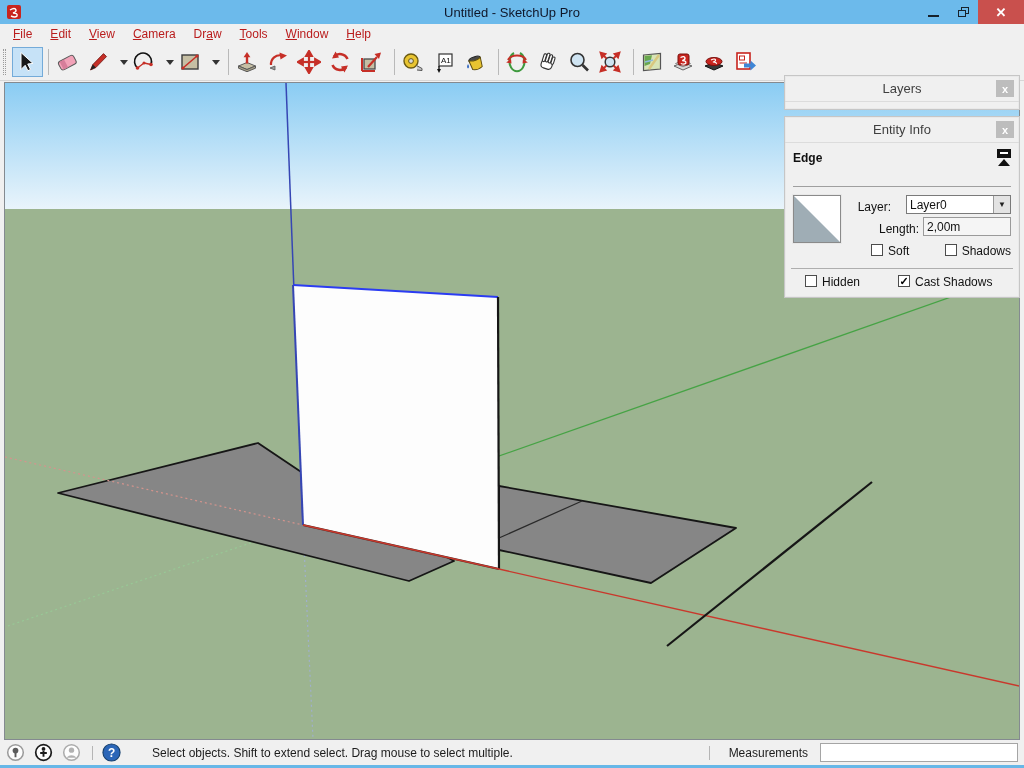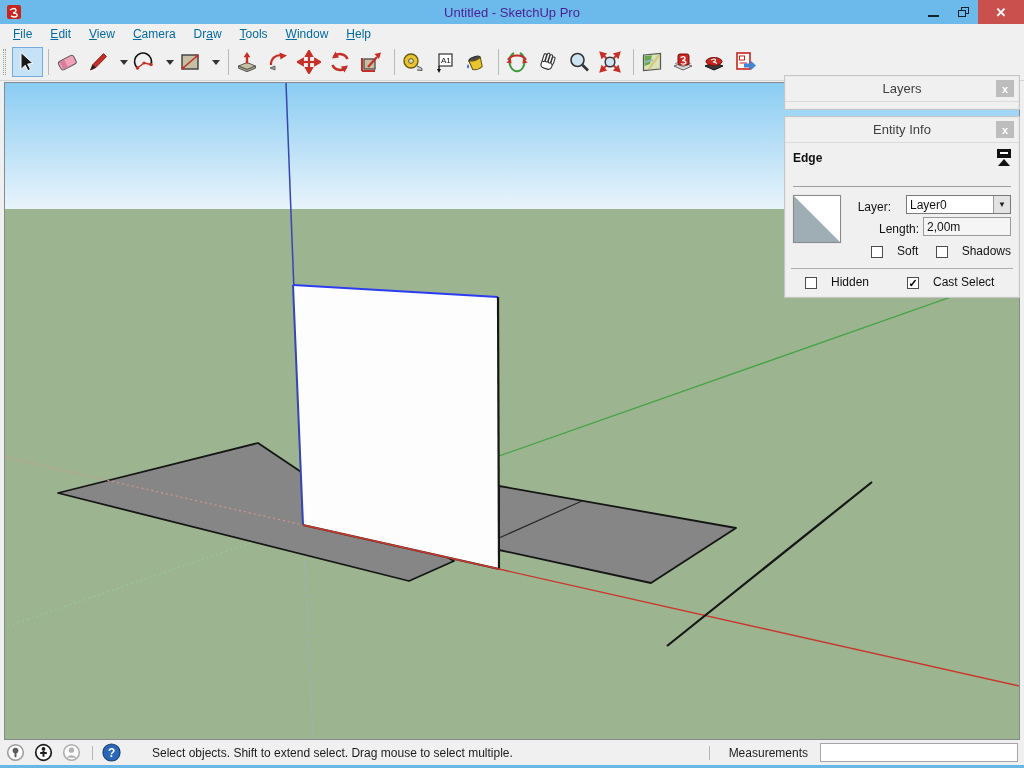--- a/index.html
+++ b/index.html
@@ -7,33 +7,33 @@
   body {
     font-family:"Liberation Sans", sans-serif;
     background:#f0f0f0; position:relative; overflow:hidden;
     -webkit-font-smoothing:antialiased;
   }
   
   .titlebar { position:absolute; left:0; top:0; width:1024px; height:24px;
     background:#6cbaeb; display:flex; align-items:center; }
   .app-icon { width:16px; height:16px; margin:0 0 0 6px; }
   .title-text { position:absolute; left:0; right:0; text-align:center;
-    font-size:13px; color:#4c1d95; pointer-events:none; }
+    font-size:13px; color:#0f172a; pointer-events:none; }
   .win-controls { position:absolute; right:0; top:0; height:24px; display:flex; }
   .win-btn { width:30px; height:24px; display:flex; align-items:center; justify-content:center; }
   .win-btn.close { width:46px; background:#c9504d; }
   .glyph-min { width:11px; height:2px; background:#17222b; margin-top:8px; }
   .glyph-restore { position:relative; width:11px; height:10px; }
   .glyph-restore .r1 { position:absolute; right:0; top:0; width:8px; height:7px; border:1px solid #17222b; }
   .glyph-restore .r2 { position:absolute; left:0; bottom:0; width:8px; height:7px; border:1px solid #17222b; background:#6cbaeb; }
   .glyph-close { color:#fff; font-size:13px; font-weight:bold; line-height:1; }
   
   .menubar { position:absolute; left:0; top:24px; width:1024px; height:20px;
     background:#f0f0f0; display:flex; align-items:center; padding-left:4px;
-    font-size:12px; color:#0369a1; }
+    font-size:12px; color:#b91c1c; }
   .menu-item { padding:2px 9px; cursor:default; }
   .menu-item u { text-decoration:underline; }
   
   .toolbar { position:absolute; left:0; top:44px; width:1024px; height:37px;
     background:#f0f0f0; display:flex; align-items:center; border-bottom:1px solid #d6d6d6; }
   .grip { width:3px; height:26px; border-left:1px dotted #9a9a9a; border-right:1px dotted #9a9a9a; margin:0 6px 0 3px; }
   .tbtn { width:31px; height:30px; display:flex; align-items:center; justify-content:flex-start; border:1px solid transparent; }
   .tbtn.active { background:#c6e2f7; border:1px solid #74abd9; }
   .tbtn svg { width:24px; height:24px; }
   .ddbtn { width:15px; height:30px; display:flex; align-items:center; justify-content:center; }
@@ -65,21 +65,21 @@
   .ei-fields { flex:1; display:flex; flex-direction:column; gap:3px; }
   .frow { display:flex; align-items:flex-end; justify-content:flex-end; gap:4px; height:19px; }
   .flabel { font-size:12px; }
   .dropdown { width:105px; height:19px; border:1px solid #7a7a7a; background:#fff; display:flex; align-items:center;margin-left:11px; }
   .dropdown .val { flex:1; padding-left:3px; font-size:12px; }
   .dropdown .btn { width:17px; height:100%; background:#e3e3e3; border-left:1px solid #9a9a9a;
     display:flex; align-items:center; justify-content:center; font-size:8px; color:#222; }
   .tfield { width:88px; height:19px; border:1px solid #9a9a9a; background:#f5f5f5; font-size:12px;
     padding:0 3px; font-family:"Liberation Sans", sans-serif; color:#111; }
   .cbrow { display:flex; align-items:center; height:18px; margin-top:3px; }
-  .cb { display:flex; align-items:flex-end; gap:14px; font-size:12px; }
+  .cb { display:flex; align-items:flex-start; gap:5px; font-size:12px; }
   .cbbox { width:12px; height:12px; border:1px solid #4c4c4c; background:#fff; font-size:11px;
     font-weight:bold; line-height:11px; text-align:center; color:#000; }
   .ei-divider { border-top:1px solid #aeaeae; margin:8px -2px 6px -2px; }
   .ei-bottom { display:flex; align-items:center; gap:38px; padding-left:12px; }
   
   .statusbar { position:absolute; left:0; top:740px; width:1024px; height:25px;
     background:#f0f0f0; display:flex; align-items:center; padding:0 6px; font-size:12px; color:#1c1c1c; }
   .sicon { width:19px; height:19px; margin-right:9px; }
   .ssep { width:1px; height:14px; background:#b5b5b5; margin:0 9px 0 2px; }
   .hint { margin-left:22px; }
@@ -412,21 +412,21 @@
         </div>
       </div>
       <div class="ei-divider"></div>
       <div class="ei-bottom">
         <span class="cb">
           <span class="cbbox"></span>
           <span>Hidden</span>
         </span>
         <span class="cb">
           <span class="cbbox">✓</span>
-          <span>Cast Select</span>
+          <span>Cast Shadows</span>
         </span>
       </div>
     </div>
   </div>
 </div>
 
 <div class="statusbar">
   <svg class="sicon" viewBox="0 0 20 20">
     <circle cx="10" cy="10" r="8.2" fill="#fdfdfd" stroke="#9a9a9a" stroke-width="1.6"></circle>
     <circle cx="10" cy="8" r="3" fill="#5c5c5c"></circle>

